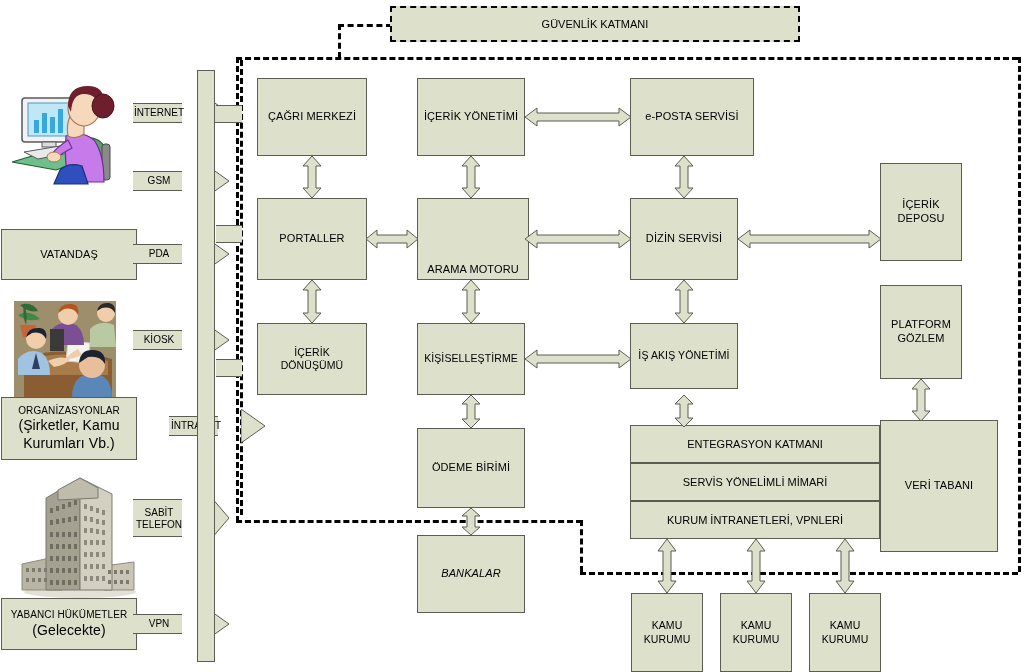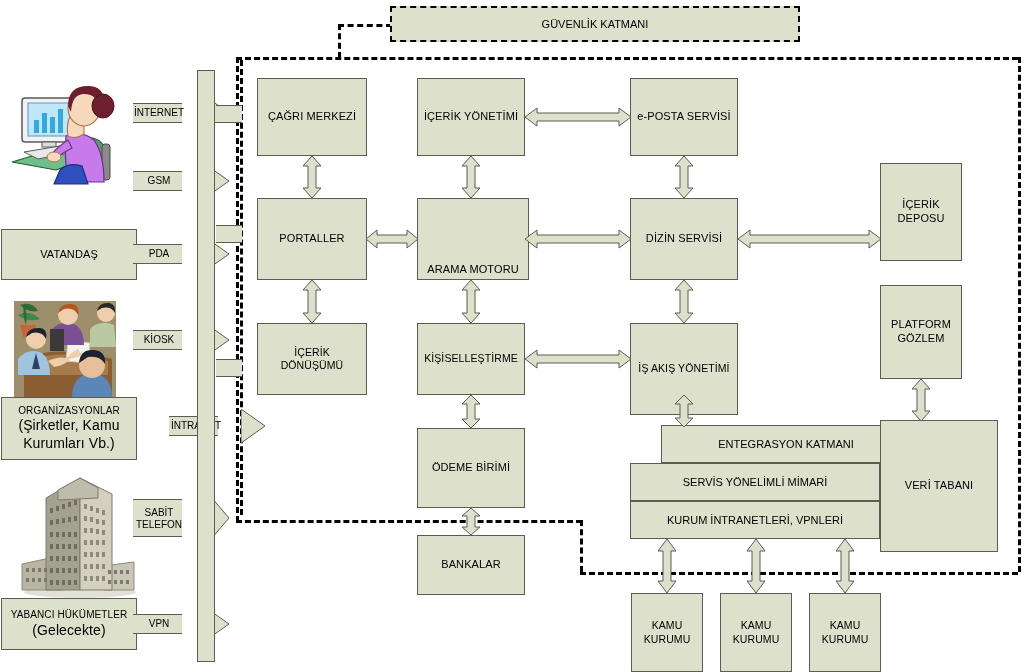--- a/index.html
+++ b/index.html
@@ -433,21 +433,21 @@
         </svg>
     </div>
   </div>
 
   <div class="box" style="left:257px; top:78px; width:110px; height:78px;">
     <span>ÇAĞRI MERKEZİ</span>
   </div>
   <div class="box" style="left:417px; top:78px; width:108px; height:78px;">
     <span>İÇERİK YÖNETİMİ</span>
   </div>
-  <div class="box" style="left:630px; top:78px; width:108px; height:78px;">
+  <div class="box" style="left:630px; top:78px; width:124px; height:78px;">
     <span>e-POSTA SERVİSİ</span>
   </div>
 
   <div class="box" style="left:257px; top:198px; width:110px; height:82px;">
     <span>PORTALLER</span>
   </div>
   <div class="box" style="left:417px; top:198px; width:112px; height:82px;align-items:flex-end;">
     <span>ARAMA MOTORU</span>
   </div>
   <div class="box" style="left:630px; top:198px; width:108px; height:82px;">
@@ -457,36 +457,36 @@
     <span>İÇERİK</span>
     <span>DEPOSU</span>
   </div>
 
   <div class="box small" style="left:257px; top:323px; width:110px; height:72px;">
     <span>İÇERİK DÖNÜŞÜMÜ</span>
   </div>
   <div class="box small" style="left:417px; top:323px; width:108px; height:72px;">
     <span>KİŞİSELLEŞTİRME</span>
   </div>
-  <div class="box small" style="left:630px; top:323px; width:108px; height:92px;align-items:center;">
+  <div class="box small" style="left:630px; top:323px; width:108px; height:66px;align-items:center;">
     <span>İŞ AKIŞ YÖNETİMİ</span>
   </div>
   <div class="box multi" style="left:880px; top:285px; width:82px; height:94px;">
     <span>PLATFORM</span>
     <span>GÖZLEM</span>
   </div>
 
   <div class="box" style="left:417px; top:428px; width:108px; height:80px;">
     <span>ÖDEME BİRİMİ</span>
   </div>
-  <div class="box" style="left:417px; top:535px; width:108px; height:60px;">
+  <div class="box" style="left:417px; top:535px; width:108px; height:78px;font-style:italic;">
     <span>BANKALAR</span>
   </div>
 
-  <div class="stackbox" style="left:630px; top:425px; width:250px; height:38px;margin-left:31px;">
+  <div class="stackbox" style="left:630px; top:425px; width:250px; height:38px;">
     <span>ENTEGRASYON KATMANI</span>
   </div>
   <div class="stackbox" style="left:630px; top:463px; width:250px; height:38px;">
     <span>SERVİS YÖNELİMLİ MİMARİ</span>
   </div>
   <div class="stackbox" style="left:630px; top:501px; width:250px; height:38px;">
     <span>KURUM İNTRANETLERİ, VPNLERİ</span>
   </div>
 
   <div class="box" style="left:880px; top:420px; width:118px; height:132px;">

